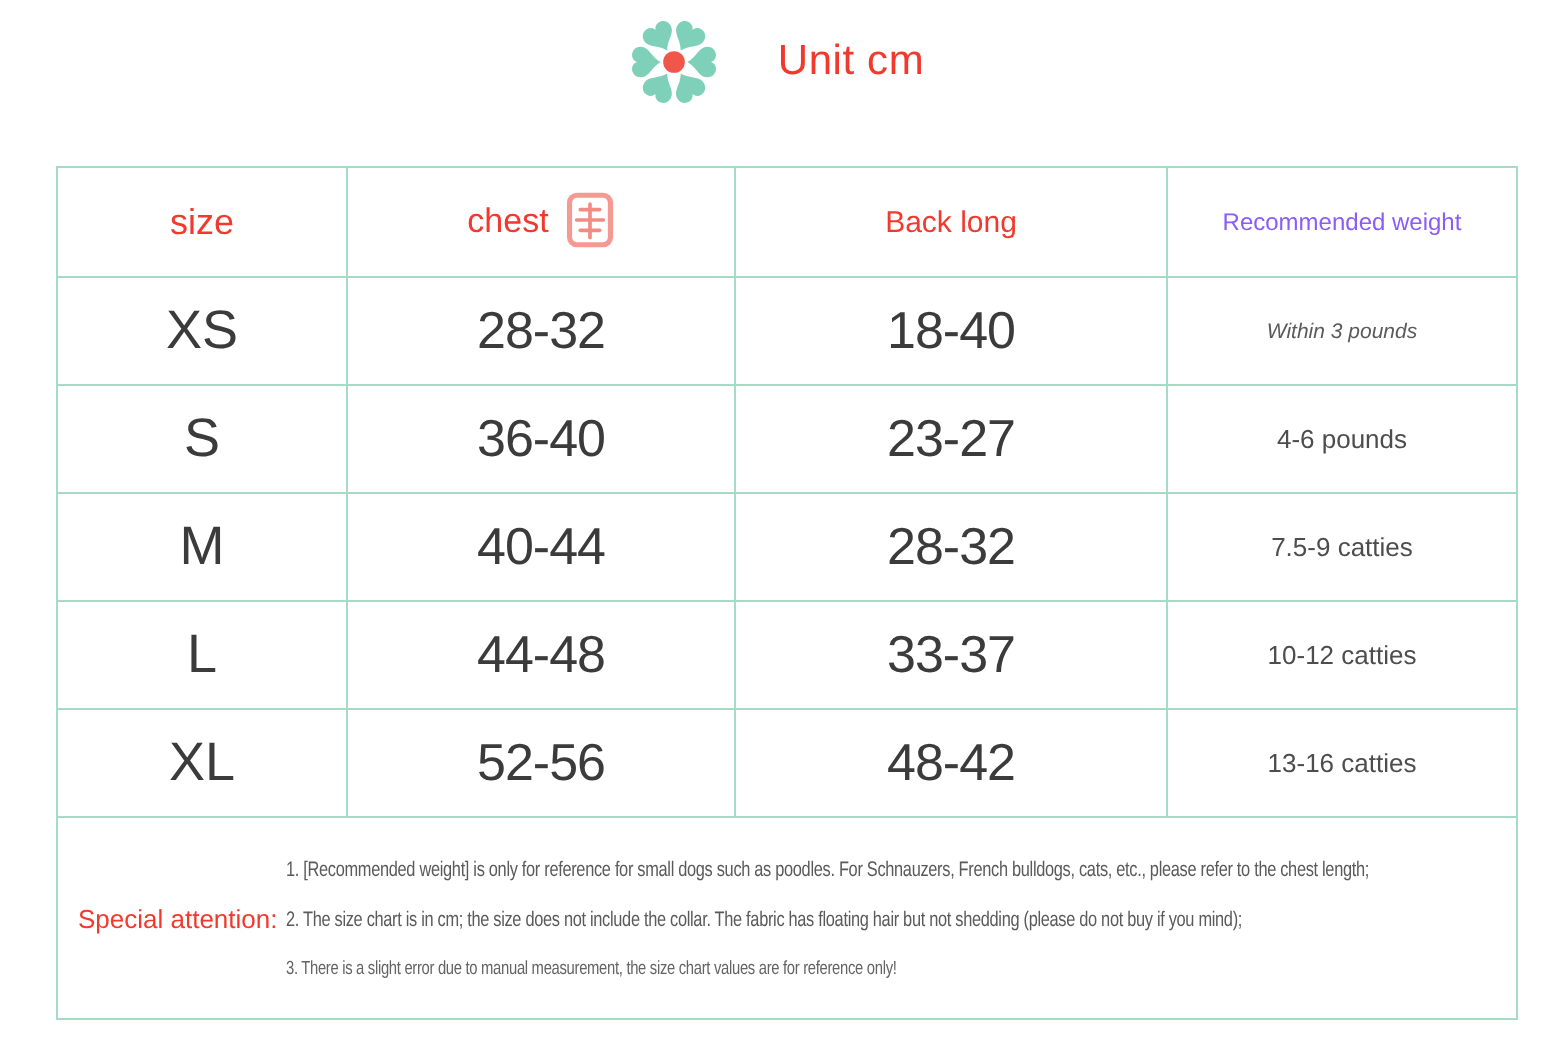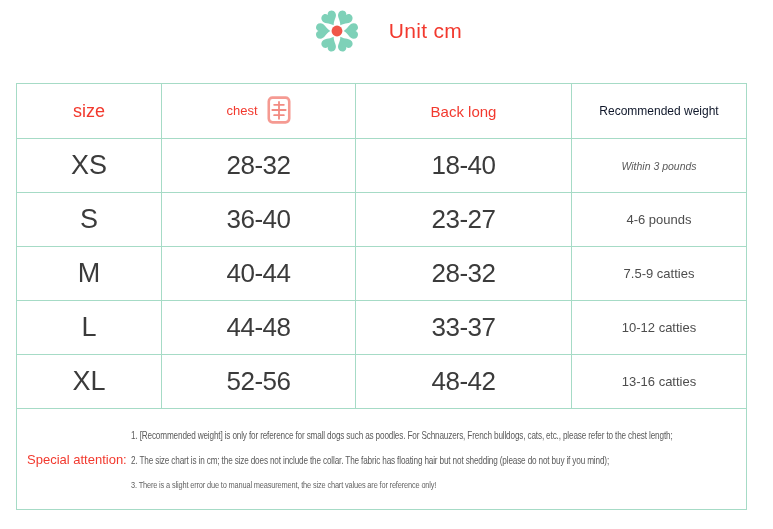--- a/index.html
+++ b/index.html
@@ -22,41 +22,41 @@
   .flower-icon { width: 52px; height: 50px; }
   .unit-title {
     color: #f2392e;
     font-size: 21px;
     font-weight: normal;
     letter-spacing: 0.3px;
   }
 
   
   table.size-table {
-    position: absolute; left: 16px; top: 83px;
+    position: absolute; left: 28px; top: 83px;
     width: 730px;
     border-collapse: collapse;
     table-layout: fixed;
     border-radius: 14px;
   }
   .size-table td {
     border: 1.5px solid #a6dbc6;
     text-align: center;
     vertical-align: middle;
     padding: 0;
     background: #ffffff;
   }
   tr.hdr-row   { height: 55px; }
   tr.data-row  { height: 54px; }
   tr.notes-row { height: 100px; }
 
   .h-size   { font-size: 18px; color: #f2392e; }
-  .h-chest  { font-size: 13px; color: #f2392e; }
+  .h-chest  { font-size: 17px; color: #f2392e; }
   .h-back   { font-size: 15px; color: #f2392e; }
-  .h-weight { font-size: 12px; color: #0f172a; }
+  .h-weight { font-size: 12px; color: #8b5cf6; }
   .chest-stamp { vertical-align: middle; margin-left: 9px; margin-top: -3px; }
 
   .c-size   { font-size: 27px; color: #3b3b3b; }
   .c-num    { font-size: 26px; color: #3b3b3b; letter-spacing: -0.5px; }
   .c-weight { font-size: 13px; color: #4d4d4d; }
   .c-weight.small { font-size: 10.5px; color: #5a5a5a; font-style: italic; }
 
   
   .notes-wrap {
     display: flex; align-items: center;

